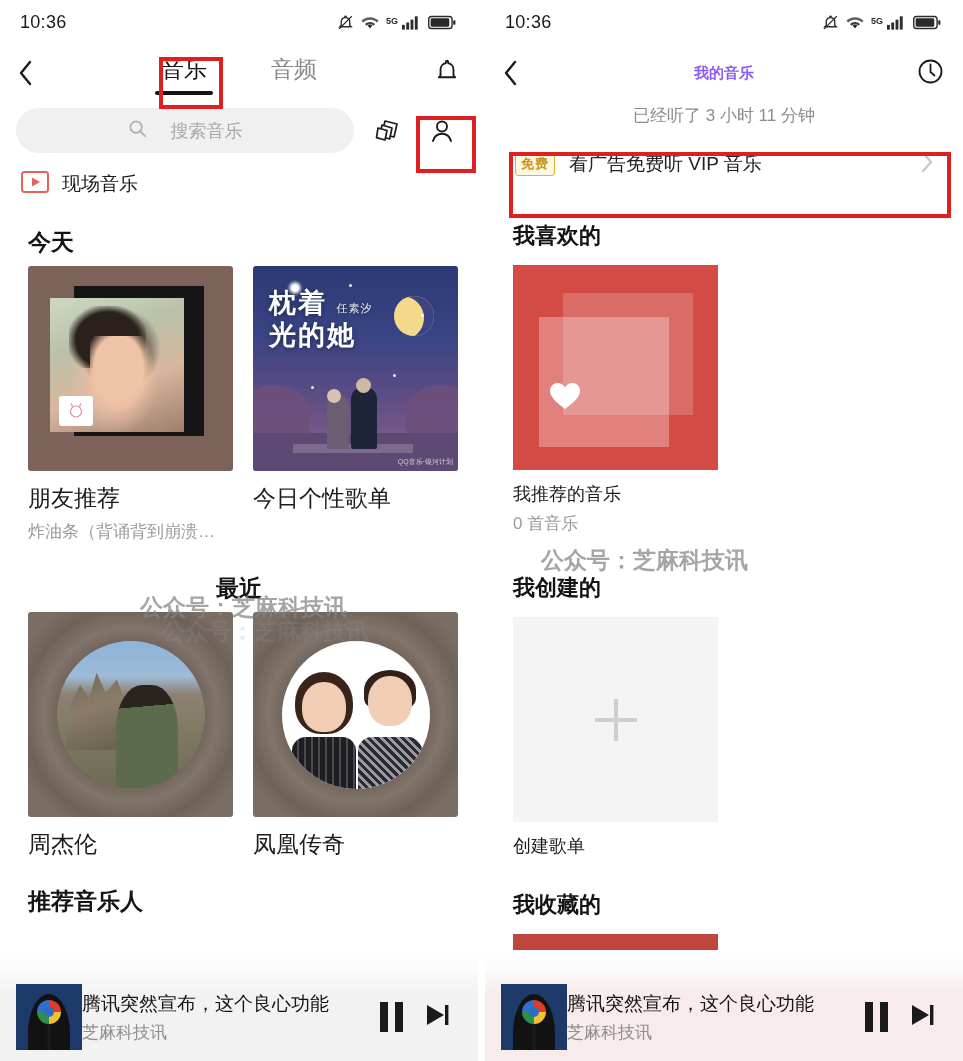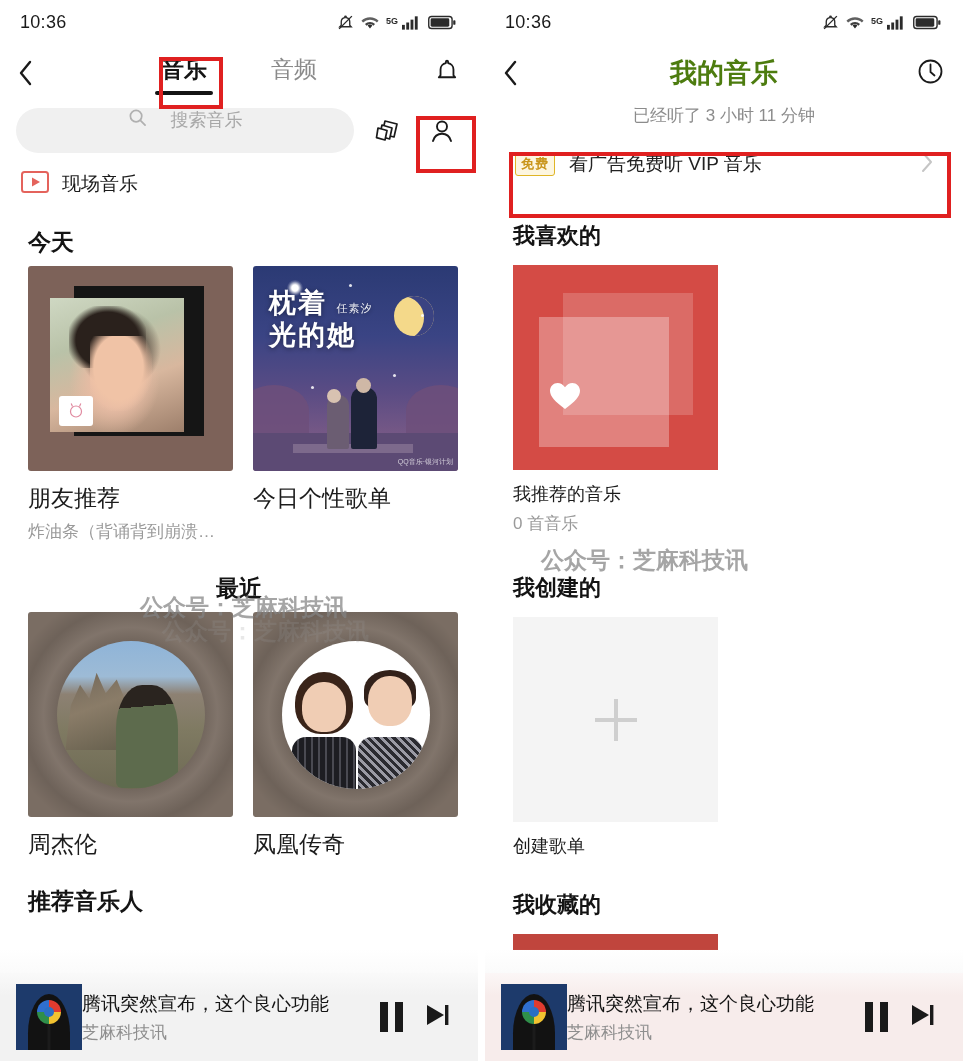--- a/index.html
+++ b/index.html
@@ -23,38 +23,38 @@
   .si { display:flex; align-items:center; }
   .si svg { display:block; }
   .net-label { font-size:9px; color:#2b2b2b; font-weight:700; align-self:flex-start; margin-top:2px; margin-right:-3px;}
 
   
   .navbar { height: 58px; display:flex; align-items:center; position:relative; padding: 0 18px; }
   .nav-back { width:34px; display:flex; align-items:center; justify-content:flex-start; }
   .nav-tabs { position:absolute; left:0; right:0; display:flex; justify-content:center; gap:52px; pointer-events:none; }
   .nav-tabs > * { pointer-events:auto; }
   .tab { font-size:23px; color:#8a8a8a; position:relative; padding: 2px 6px 10px; text-align:center; }
-  .tab.active { color:#141414; font-weight:700; }
+  .tab.active { color:#141414; font-weight:400; }
   .tab.active::after {
     content:""; position:absolute; left:50%; transform:translateX(-50%);
     bottom:0; width:58px; height:4px; background:#141414; border-radius:2px;
   }
   .nav-right { margin-left:auto; display:flex; align-items:center; }
 
-  .nav-title { position:absolute; left:0; right:0; text-align:center; font-size:27px; font-weight:700; color:#4d7c0f; }
+  .nav-title { position:absolute; left:0; right:0; text-align:center; font-size:15px; font-weight:700; color:#8b5cf6; }
   .subtitle { text-align:center; font-size:17px; color:#8c8c8c; margin-top:2px; margin-bottom:6px;}
 
   
   .redbox { position:absolute; border:4px solid #e02020; pointer-events:none; z-index:30; }
 
   
   .search-row { display:flex; align-items:center; padding: 6px 16px 4px; gap:14px; }
   .searchbar {
     flex:1; height:45px; background:#f0f0f0; border-radius:23px;
-    display:flex; justify-content:center; gap:24px;
+    display:flex; align-items:center; justify-content:center; gap:24px;
   }
   .search-ph { font-size:18px; color:#a8a8a8; }
   .icon-btn { width:40px; height:40px; display:flex; align-items:center; justify-content:center; }
 
   
   .quick-row { display:flex; padding: 12px 20px 6px; }
   .quick { display:flex; align-items:center; gap:12px; width:218px; }
   .quick-label { font-size:19px; color:#1c1c1c; }
 
   

